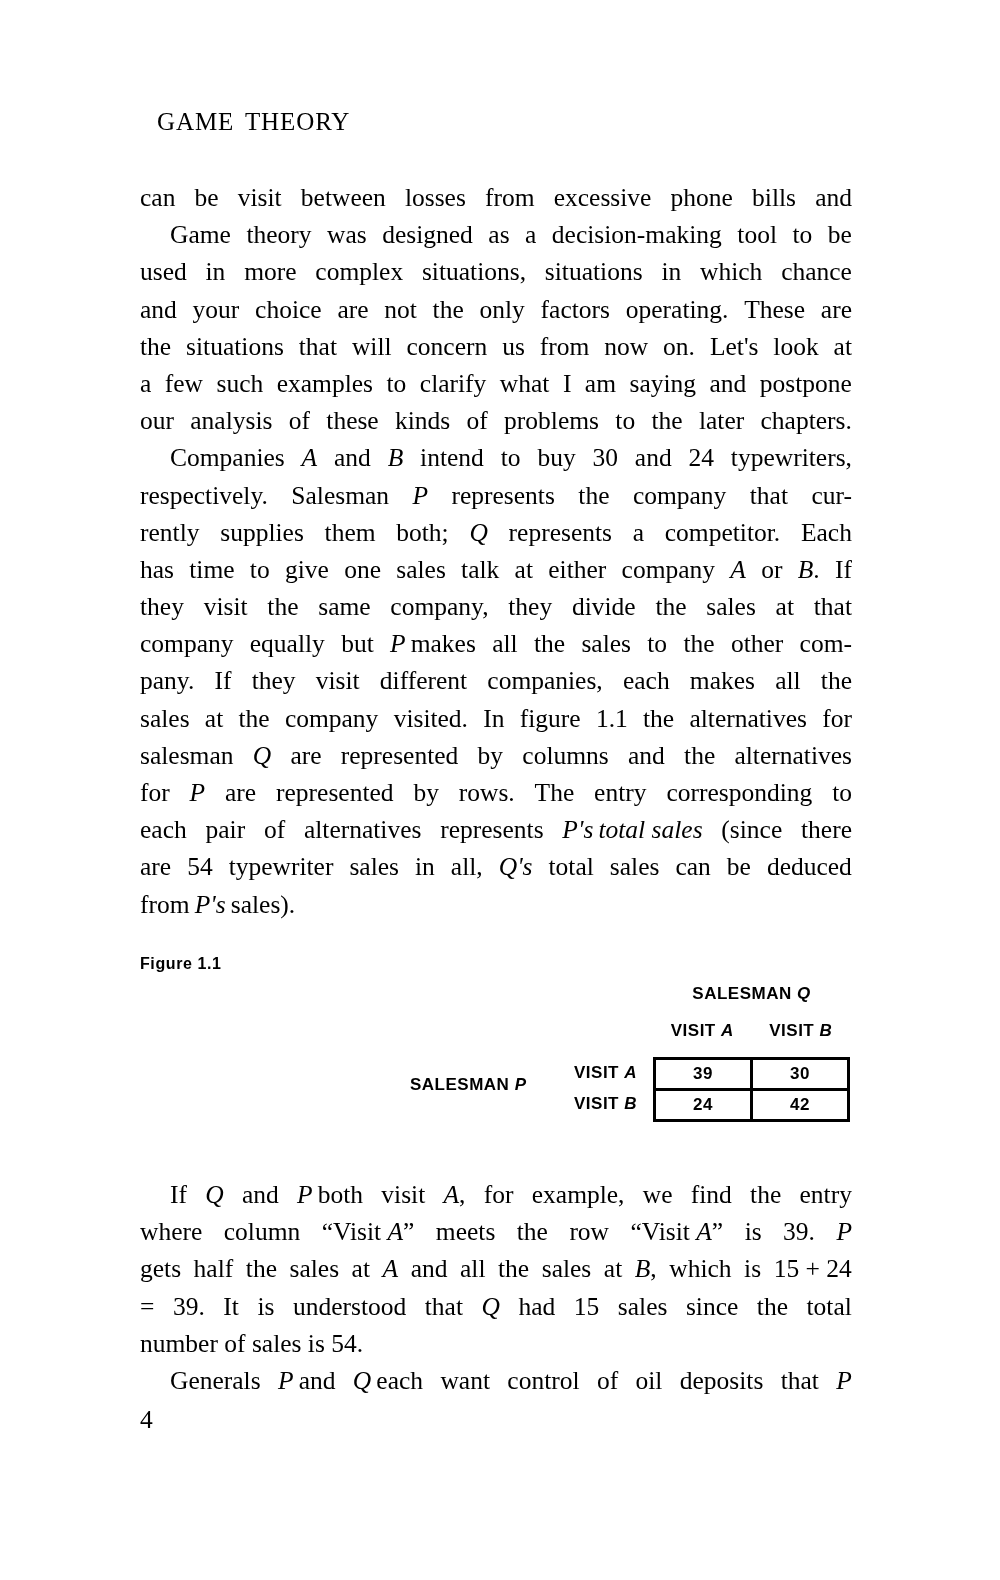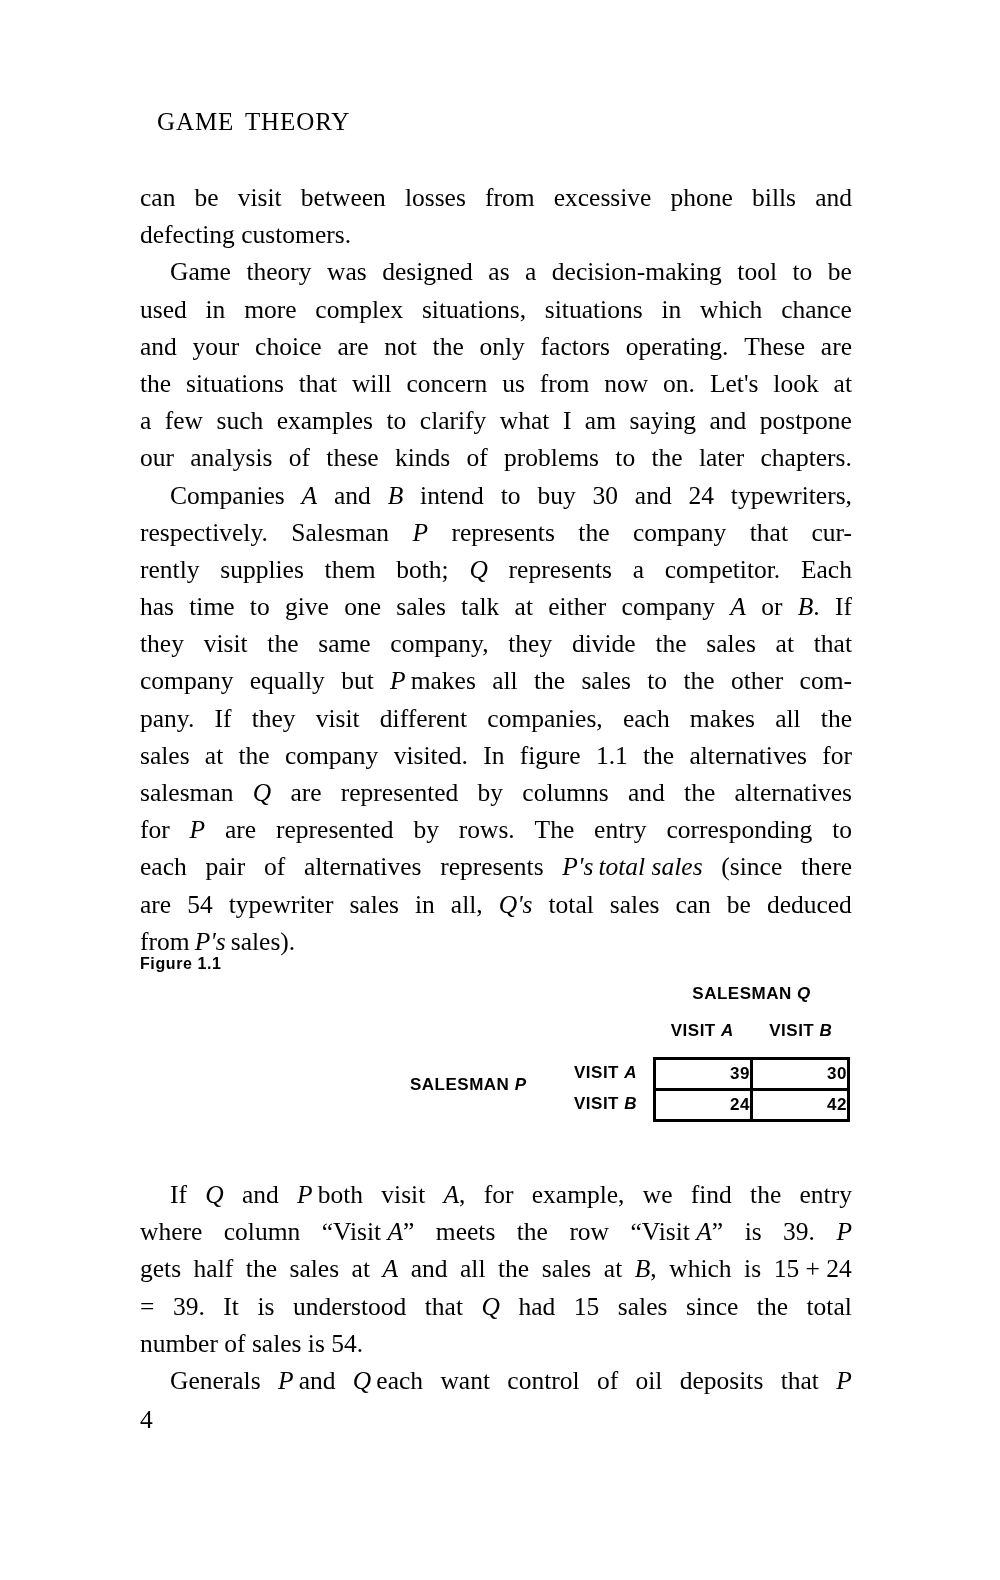--- a/index.html
+++ b/index.html
@@ -136,21 +136,21 @@
     position: absolute;
     left: 253px;
     top: 77px;
     width: 197px;
     border: 3px solid #000;
     border-collapse: collapse;
   }
   .matrix td {
     width: 50%;
     height: 28px;
-    text-align: right;
+    text-align: center;
     vertical-align: middle;
     font-family: "Liberation Sans", "DejaVu Sans", sans-serif;
     font-weight: bold;
     font-size: 17px;
     border: 0;
     padding: 0;
   }
   .matrix .vdiv { border-left: 3px solid #000; }
   .matrix tr.r2 td { border-top: 3px solid #000; }
 
@@ -176,21 +176,20 @@
         <span>be</span>
         <span>visit</span>
         <span>between</span>
         <span>losses</span>
         <span>from</span>
         <span>excessive</span>
         <span>phone</span>
         <span>bills</span>
         <span>and</span>
     </div>
-    <div class="ln">defecting customers.</div>
 
     <div class="ln j">
       <span><span class="ind"></span>Game</span>
         <span>theory</span>
         <span>was</span>
         <span>designed</span>
         <span>as</span>
         <span>a</span>
         <span>decision-making</span>
         <span>tool</span>

